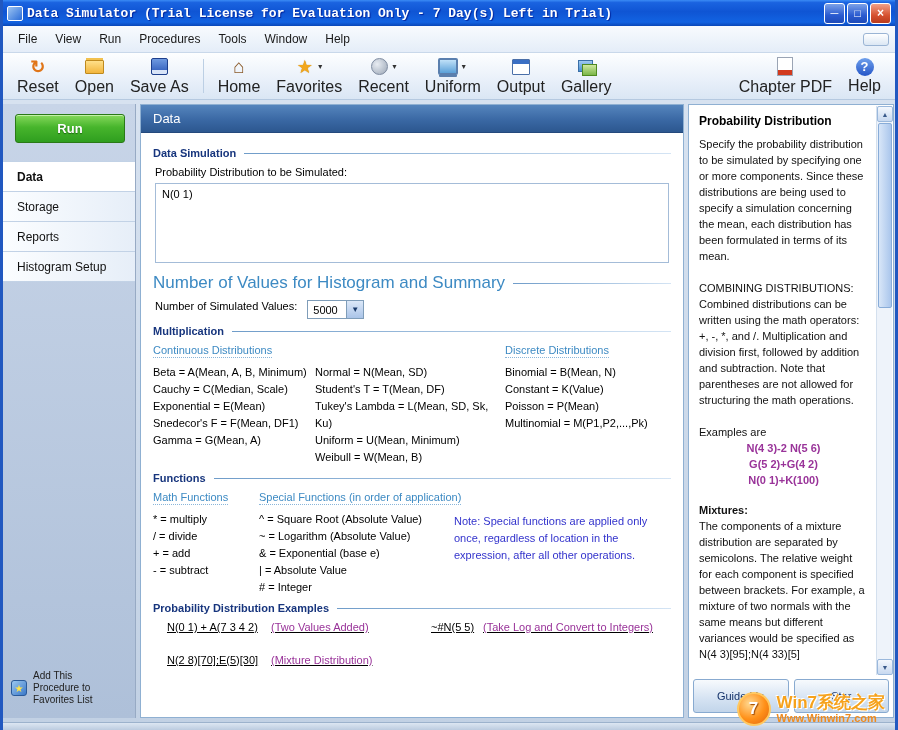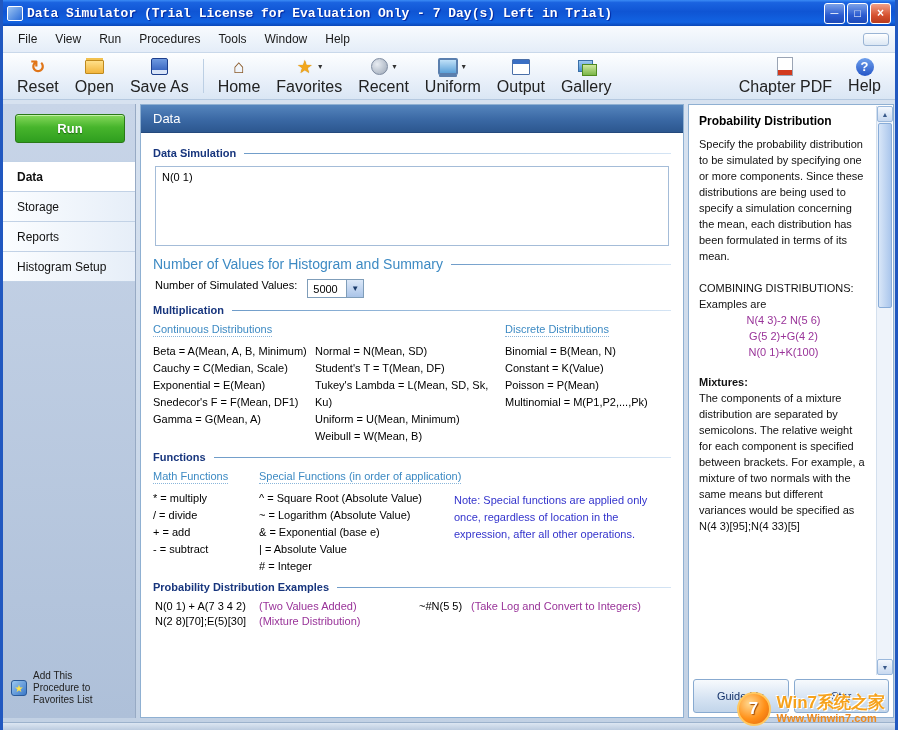--- a/index.html
+++ b/index.html
@@ -108,21 +108,21 @@
   .main-header {
     height: 28px; flex: none; display: flex; align-items: center; padding-left: 12px;
     background: linear-gradient(180deg,#5585bd,#3a68a4 55%,#2c578f);
     color: #fff; font-size: 13px; border-bottom: 1px solid #24497c;
   }
   .main-body { flex: 1; padding: 8px 12px 0 12px; font-size: 11px; color: #000; overflow: hidden; }
   .h-navy { display: flex; align-items: center; gap: 8px; color: #17357d; font-weight: bold;
     font-size: 11px; margin: 6px 0 7px; }
   .h-navy::after, .h-teal::after { content: ""; flex: 1; height: 1px;
     background: linear-gradient(90deg,#6f9cc9,#d4e4f4); }
-  .h-teal { display: flex; align-items: center; gap: 8px; color: #3d8ac3; font-size: 14px; margin: 10px 0 7px; }
+  .h-teal { display: flex; align-items: center; gap: 8px; color: #3d8ac3; font-size: 17px; margin: 10px 0 7px; }
   .sub-teal { color: #3d8ac3; font-size: 11px; width: fit-content;
     border-bottom: 1px dotted #8ab6da; padding-bottom: 1px; margin-bottom: 6px; }
   .field-label { margin: 2px 0 5px 2px; }
   .prob-textarea {
     display: block; width: calc(100% - 4px); margin-left: 2px; height: 80px; resize: none;
     border: 1px solid #a4bcd8; font-family: "Liberation Sans", sans-serif; font-size: 11px;
     padding: 4px 6px; color: #000; outline: none;
   }
   .numvals-row { display: flex; align-items: flex-start; gap: 10px; margin: 4px 0 2px 2px; }
   .combo { width: 57px; height: 19px; border: 1px solid #7f9db9; background: #fff;
@@ -130,31 +130,31 @@
   .combo-text { flex: 1; padding-left: 5px; font-size: 11px; }
   .combo-btn { width: 17px; height: 100%; display: flex; align-items: center; justify-content: center;
     background: linear-gradient(180deg,#dce8f8,#aac4e8); border-left: 1px solid #7f9db9; }
   .combo-btn .dd { font-size: 8px; color: #1a3a6a; }
   .dist-head { display: grid; grid-template-columns: 352px auto; }
   .dist-grid { display: grid; grid-template-columns: 162px 190px auto; }
   .dist-grid div, .func-grid div { line-height: 17px; }
   .func-head { display: grid; grid-template-columns: 106px auto; }
   .func-grid { display: grid; grid-template-columns: 106px 195px auto; }
   .note-text { color: #3333cc; line-height: 13px; padding-top: 2px; padding-right: 6px; }
-  .ex-grid { display: grid; grid-template-columns: 104px 160px 52px auto; row-gap: 3px; margin-left: 2px; }
+  .ex-grid { display: grid; grid-template-columns: 104px 160px 52px auto; row-gap: 21px; margin-left: 14px; text-decoration: underline; }
   .purple { color: #993399; }
   
   .help { width: 206px; flex: none; position: relative; background: #fff; border: 1px solid #8fb0d2; }
   .help-text { position: absolute; top: 0; left: 0; right: 17px; bottom: 42px; overflow: hidden;
     padding: 8px 8px 0 10px; font-size: 11px; line-height: 16px; color: #111; }
   .help-title { font-weight: bold; font-size: 12px; margin-bottom: 7px; color: #000; }
   .help-para { margin-bottom: 16px; }
   .help-para.tight { margin-bottom: 0; }
   .help-caps { margin-bottom: 0; }
-  .help-ex { text-align: center; }
+  .help-ex { text-align: center; font-weight: bold; }
   .bold { font-weight: bold; }
   .scrollbar { position: absolute; top: 1px; right: 1px; bottom: 42px; width: 16px;
     background: #eef3fa; border-left: 1px solid #d4e0ee; }
   .scroll-btn { position: absolute; left: 0; width: 16px; height: 16px;
     background: linear-gradient(180deg,#f4f8fd,#c8d9f0); border: 1px solid #9ab8dc; border-radius: 2px;
     display: flex; align-items: center; justify-content: center; font-size: 7px; color: #3a5a8a; }
   .scroll-up { top: 0; }
   .scroll-down { bottom: 0; }
   .scroll-thumb { position: absolute; left: 1px; top: 17px; width: 14px; height: 185px;
     background: linear-gradient(90deg,#d8e6f8,#aac6ec); border: 1px solid #88acd8; border-radius: 2px; }
@@ -301,20 +301,21 @@
       </div>
     </div>
 
     <div class="main">
       <div class="main-header">Data</div>
       <div class="main-body">
 
         <div class="h-navy">
             <span>Data Simulation</span>
           </div>
+        <div class="field-label">Probability Distribution to be Simulated:</div>
         <textarea class="prob-textarea" style="">N(0 1)</textarea>
 
         <div class="h-teal">
             <span>Number of Values for Histogram and Summary</span>
           </div>
         <div class="numvals-row">
           <span>Number of Simulated Values:</span>
           <div class="combo">
             <span class="combo-text">5000</span>
             <span class="combo-btn">
@@ -390,20 +391,21 @@
         </div>
 
       </div>
     </div>
 
     <div class="help">
       <div class="help-text">
         <div class="help-title">Probability Distribution</div>
         <div class="help-para">Specify the probability distribution to be simulated by specifying one or more components. Since these distributions are being used to specify a simulation concerning the mean, each distribution has been formulated in terms of its mean.</div>
         <div class="help-caps">COMBINING DISTRIBUTIONS:</div>
+        <div class="help-para">Combined distributions can be written using the math operators: +, -, *, and /. Multiplication and division first, followed by addition and subtraction. Note that parentheses are not allowed for structuring the math operations.</div>
         <div class="help-para tight">Examples are</div>
         <div class="help-ex purple">N(4 3)-2 N(5 6)</div>
         <div class="help-ex purple">G(5 2)+G(4 2)</div>
         <div class="help-ex purple">N(0 1)+K(100)</div>
         <div style="height:14px"></div>
         <div class="bold">Mixtures:</div>
         <div class="help-para tight">The components of a mixture distribution are separated by semicolons. The relative weight for each component is specified between brackets. For example, a mixture of two normals with the same means but different variances would be specified as</div>
         <div class="help-para">N(4 3)[95];N(4 33)[5]</div>
 
       </div>

